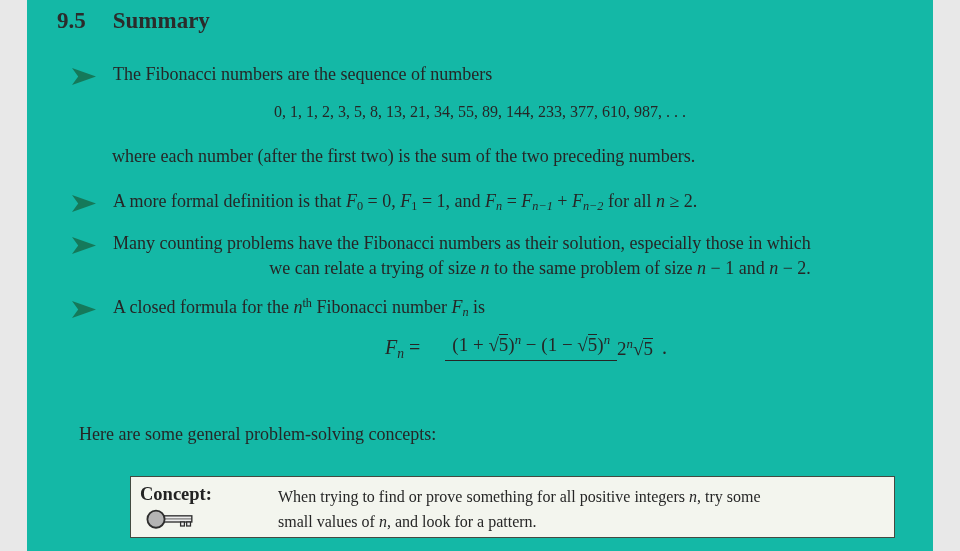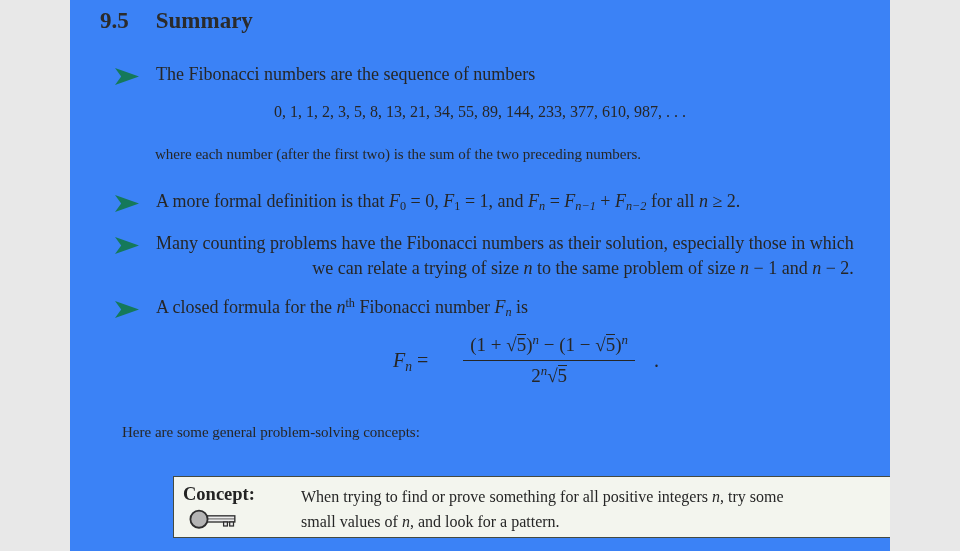--- a/index.html
+++ b/index.html
@@ -1,63 +1,64 @@
 <!DOCTYPE html>
 <html><head>
 <meta charset="utf-8">
 <style>
   html,body{margin:0;padding:0;}
   body{background:#e8e8e8;}
   .page{
     position:relative;
-    width:820px;height:551px;
-    background:#3b82f6;
+    width:906px;height:551px;
+    background:#14b8a6;
     font-family:"Liberation Serif","DejaVu Serif",serif;
     color:#262626;
     overflow:hidden;
     margin:0 auto;
   }
   .title{
     position:absolute;left:30px;top:8px;
     display:flex;gap:27px;
     font-size:23px;font-weight:bold;color:#2b2b2b;
   }
   .bullet{
     position:absolute;left:45px;
     display:flex;gap:17px;text-align:right;
   }
   .bullet svg{flex:0 0 auto;margin-top:4px;}
   .btext{font-size:18px;line-height:25px;}
   .centerline{
     position:absolute;left:0;right:0;text-align:center;
     font-size:16px;
   }
-  .plainline{position:absolute;font-size:15px;}
+  .plainline{position:absolute;font-size:18px;}
   .it{font-style:italic;}
   .sub{font-size:68%;vertical-align:-0.28em;line-height:0;}
   .sup{font-size:68%;vertical-align:0.52em;line-height:0;}
   .rt{display:inline-block;border-top:1.3px solid currentColor;line-height:1.04;}
   .formula{
     position:absolute;left:0;right:0;top:334px;
     display:flex;justify-content:center;align-items:center;
     padding-left:92px;
     font-size:19px;
   }
   .formula .lhs{font-size:20px;margin-right:18px;}
-  .frac{display:inline-flex;flex-direction:column;align-items:center;margin:0 17px;}
+  .frac{display:inline-flex;flex-direction:row;margin:0 7px;}
   .frac .num{padding:0 7px 4px;border-bottom:1.6px solid #262626;}
   .frac .den{padding-top:4px;}
   .formula .dot{font-size:20px;margin-left:2px;}
   .concept-box{
     position:absolute;left:103px;top:476px;width:765px;height:62px;
     box-sizing:border-box;
     border:1.6px solid #434a41;
     background:#f3f5ee;
     display:flex;
     padding:6px 10px 5px 9px;
+    gap:20px;
   }
   .box-left{flex:0 0 118px;display:flex;flex-direction:column;}
   .box-label{font-weight:bold;font-size:18.5px;line-height:22px;color:#232323;}
   .box-left svg{margin-top:2px;}
   .box-text{font-size:16px;line-height:25px;padding-top:1px;}
 </style>
 </head>
 <body>
 
 <div class="page">

